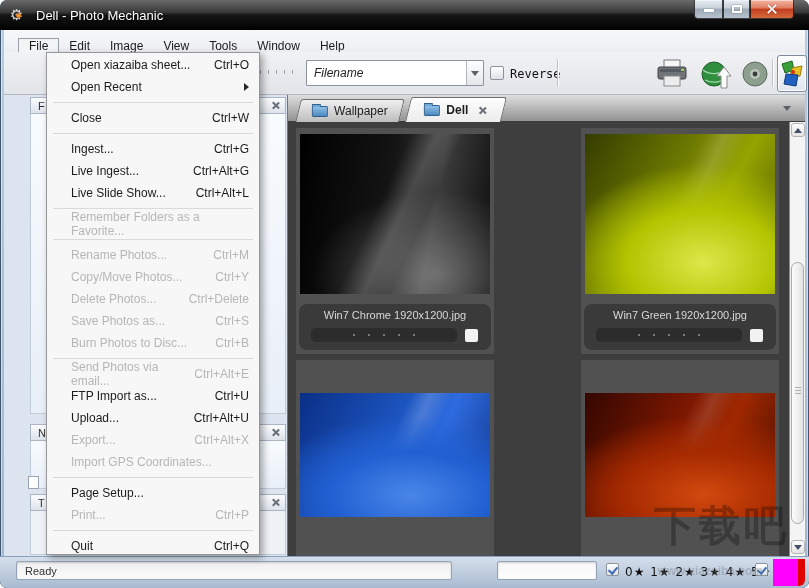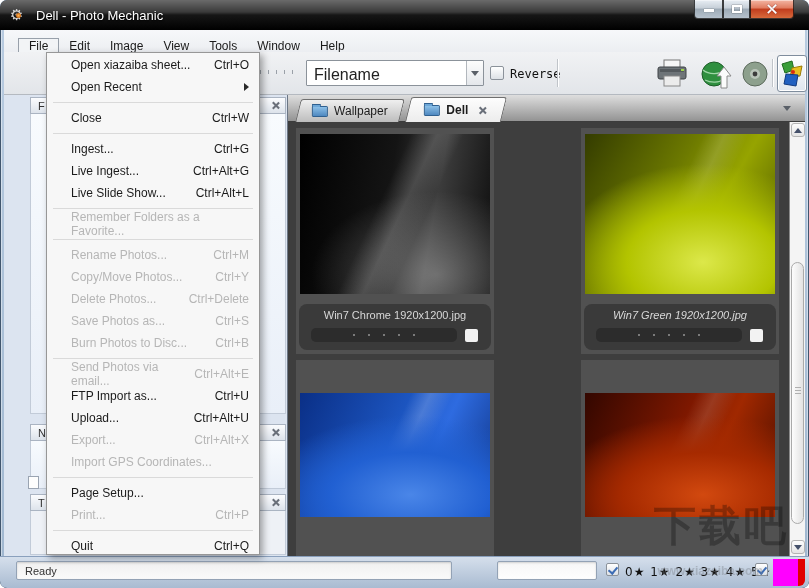--- a/index.html
+++ b/index.html
@@ -40,21 +40,21 @@
   #menubar{left:4px;top:30px;width:801px;height:32px;
     background:linear-gradient(#f7f8fa,#e7eaee);
     border-bottom:1px solid #c4c8ce;display:flex;align-items:center;padding-left:14px;}
   .mb-item{padding:0 10px;font-size:12px;color:#1a1a1a;display:flex;align-items:center;}
   .mb-item.active{background:#f2f4f6;border:1px solid #98a0aa;border-bottom:none;}
 
   
   #toolbar{left:4px;top:52px;width:801px;height:43px;
     background:linear-gradient(#f1f2f4,#e2e5e9);border-bottom:1px solid #b4b9c0;}
   .combo{position:absolute;background:#fff;border:1px solid #8b929a;display:flex;align-items:stretch;border-radius:1px;}
-  .combo .val{flex:1;padding:5px 7px 0 7px;font-size:16px;color:#222;}
+  .combo .val{flex:1;padding:5px 7px 0 7px;font-size:12px;color:#222;font-style:italic;}
   .combo .arrowbox{width:17px;border-left:1px solid #b2b7bd;background:linear-gradient(#fdfdfd,#e4e7eb);display:flex;align-items:center;justify-content:center;}
   .tri-down{width:0;height:0;border-left:4px solid transparent;border-right:4px solid transparent;border-top:5px solid #5a6068;}
   .tri-up{width:0;height:0;border-left:4px solid transparent;border-right:4px solid transparent;border-bottom:5px solid #44506a;}
   .cbx{position:absolute;width:14px;height:14px;background:linear-gradient(#fff,#dde1e6);border:1px solid #8b929a;border-radius:2px;}
   .cbx.check::after{content:"";position:absolute;left:3px;top:1px;width:4px;height:7px;border:solid #3d6db5;border-width:0 2px 2px 0;transform:rotate(40deg);}
   .vsep{position:absolute;width:1px;background:#c0c4c9;box-shadow:1px 0 0 #fff;}
   #reverse-label{position:absolute;font-family:"DejaVu Sans Mono",monospace;font-size:12px;color:#111;}
   .toolbtn{position:absolute;display:flex;align-items:center;justify-content:center;}
   #map-button{border:1px solid #7f8d9d;border-radius:3px;background:linear-gradient(#feffff,#dfe6ee);box-shadow:inset 0 0 0 1px #fff;}
   .ticks{position:absolute;display:flex;gap:7px;align-items:flex-end;}
@@ -265,21 +265,21 @@
         <div class="ratebar">
             <i></i>
             <i></i>
             <i></i>
             <i></i>
             <i></i>
           </div>
         <div class="selbox"></div>
       </div>
     </div>
-    <div class="cell" style="left:293px;top:6px;font-style:italic;">
+    <div class="cell" style="left:293px;top:6px;">
       <div class="art art-green" style="top:6px;height:160px;"></div>
       <div class="labelbar">
         <div class="fname">Win7 Green 1920x1200.jpg</div>
         <div class="ratebar">
             <i></i>
             <i></i>
             <i></i>
             <i></i>
             <i></i>
           </div>

